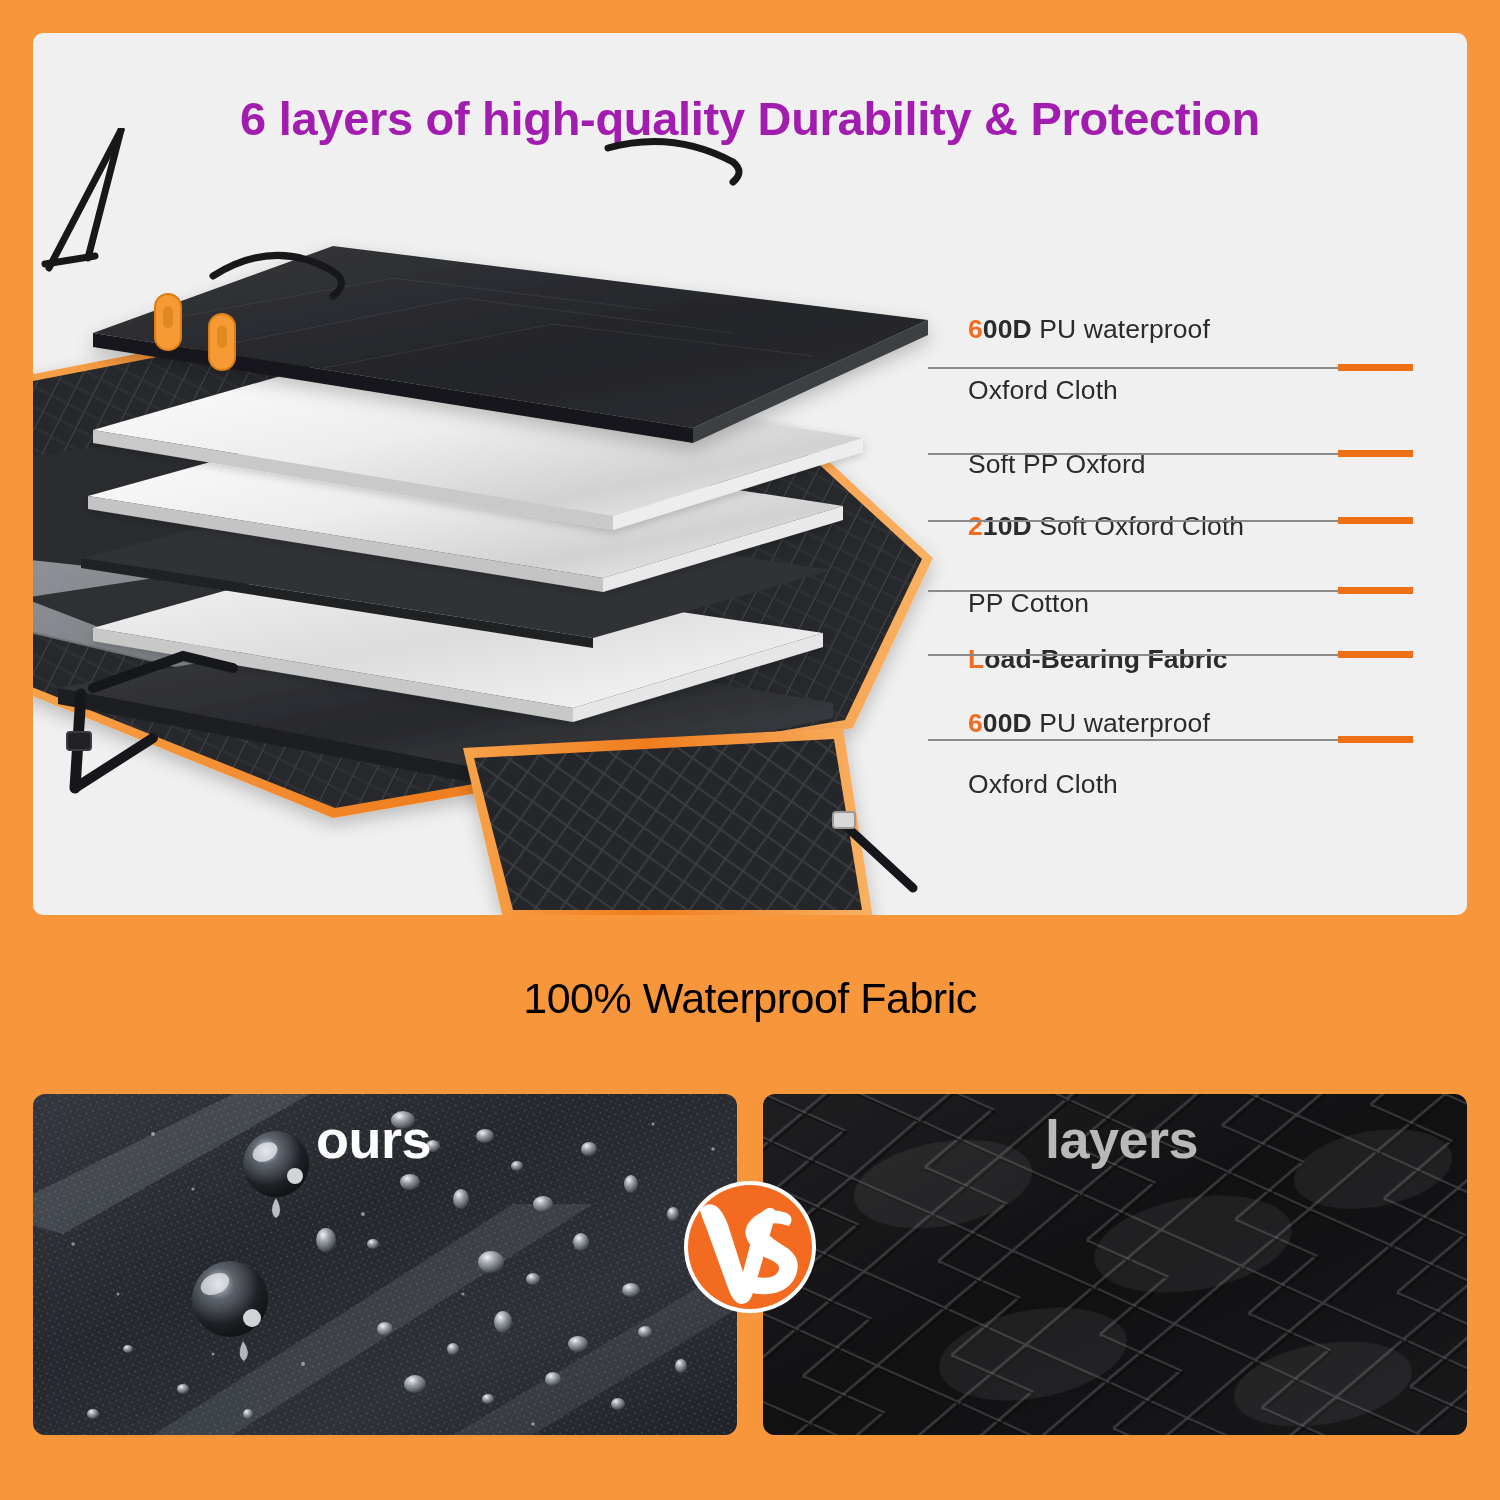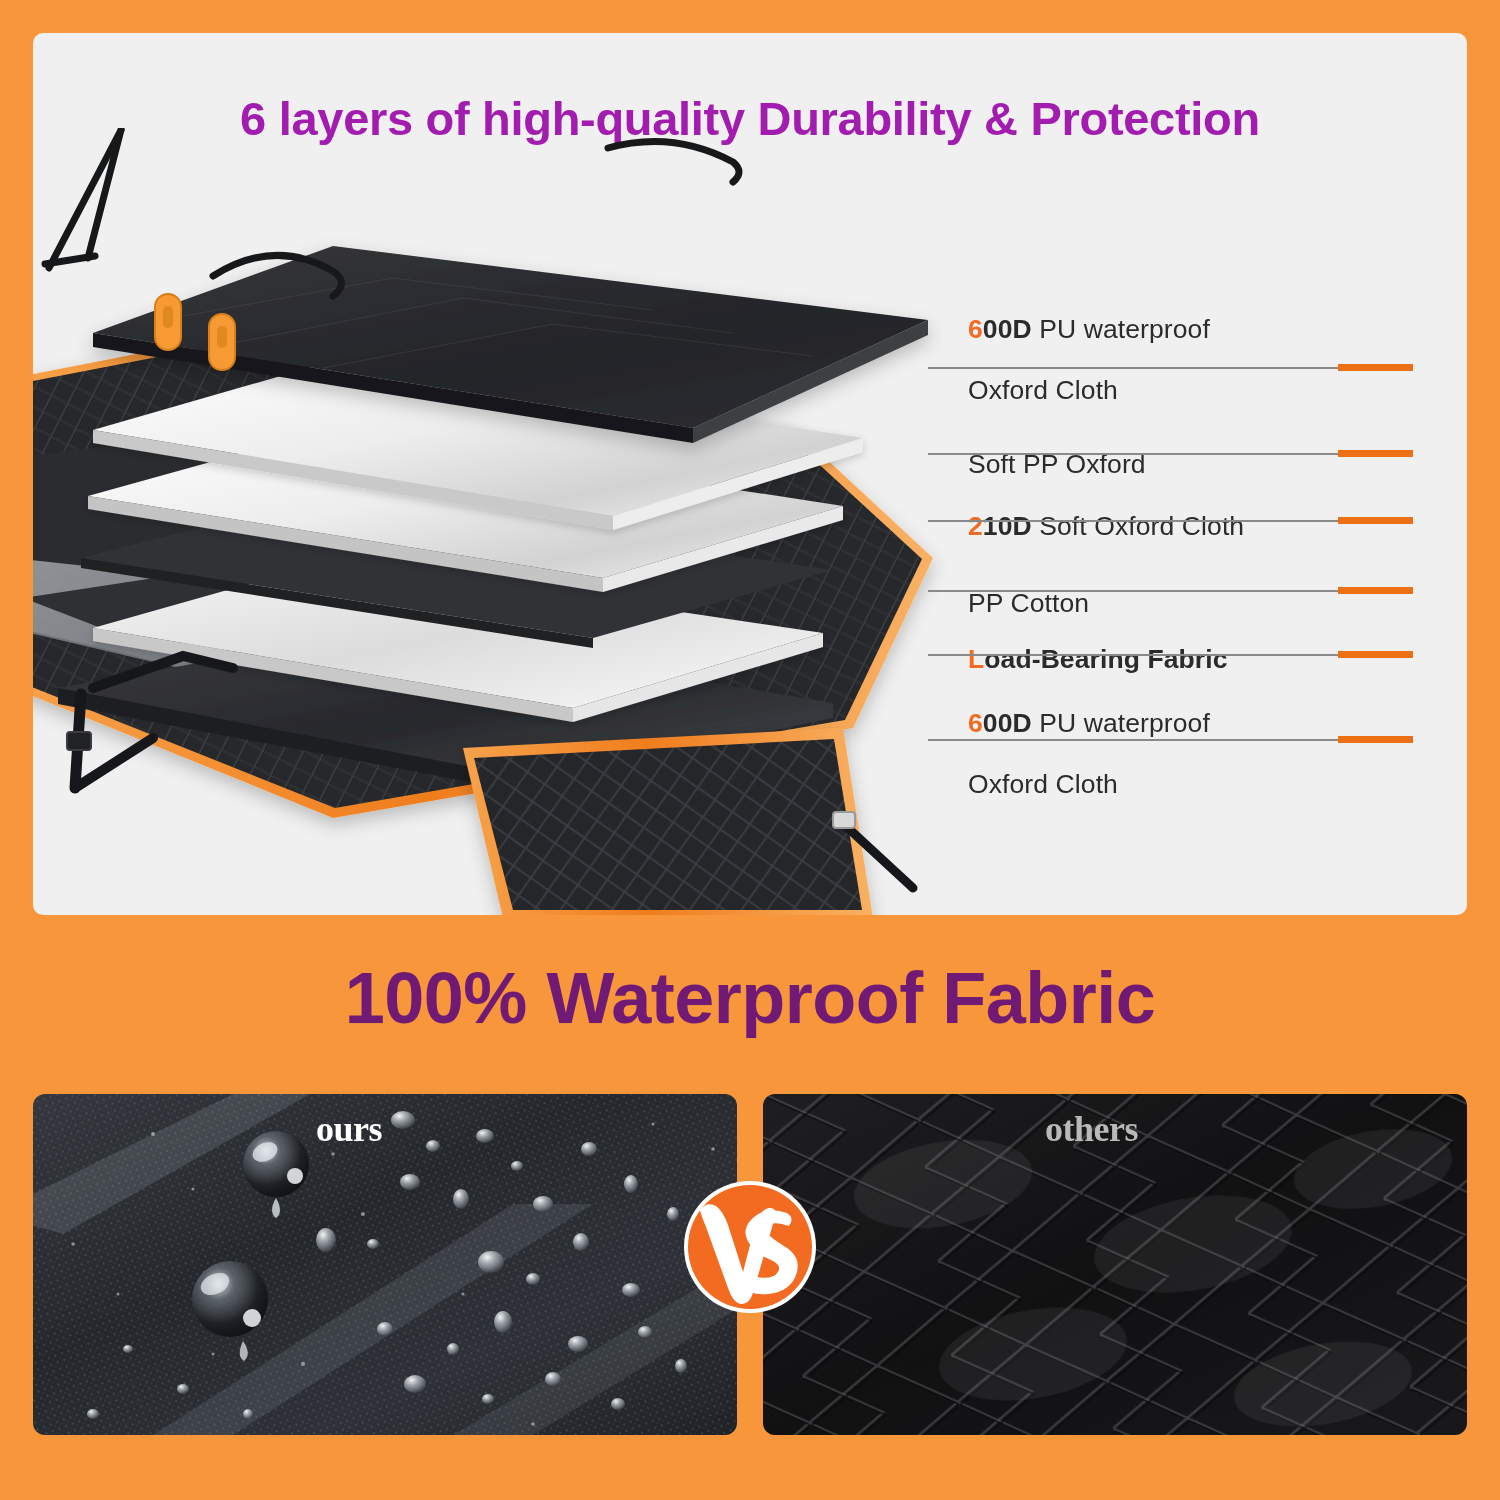--- a/index.html
+++ b/index.html
@@ -42,36 +42,36 @@
   .cl-dash{
     position:absolute; height:7px; background:#ED7014; width:75px; left:410px;
   }
 
   
   .mid-banner{
     position:absolute; left:0; top:918px; width:1500px; height:160px;
     display:flex; align-items:center; justify-content:center;
   }
   .mid-banner .txt{
-    color:#701a75; font-size:72px; font-weight:bold; letter-spacing:-0.5px;
+    color:#000000; font-size:43px; font-weight:normal; letter-spacing:-0.5px;
     white-space:nowrap; text-shadow:0 1px 0 rgba(0,0,0,.04);
   }
 
   
   .compare{ position:absolute; left:33px; top:1094px; width:1434px; height:341px; }
   .cmp-panel{
     position:absolute; top:0; width:704px; height:341px;
     border-radius:12px; overflow:hidden;
   }
   .cmp-left{ left:0; }
   .cmp-right{ left:730px; }
   .cmp-panel svg{ display:block; width:100%; height:100%; }
   .cmp-label{
-    position:absolute; top:14px; font-size:36px; font-weight:bold;
-    letter-spacing:-0.5px; pointer-events:none;font-family:Liberation Serif, serif;
+    position:absolute; top:14px; font-size:54px; font-weight:bold;
+    letter-spacing:-0.5px; pointer-events:none;
   }
   .cmp-label.ours{ left:283px; color:#FFFFFF; }
   .cmp-label.others{ left:282px; color:#B9B9B9; }
 
   
   .vs-wrap{
     position:absolute; left:683px; top:1180px; width:134px; height:190px; z-index:5;
   }
   .vs-wrap svg{ display:block; }
 </style>
@@ -413,21 +413,21 @@
       <g opacity="0.1">
         <ellipse cx="180" cy="90" rx="90" ry="42" fill="#C9C9CE" transform="rotate(-10 180 90)"></ellipse>
         <ellipse cx="430" cy="150" rx="100" ry="46" fill="#C9C9CE" transform="rotate(-10 430 150)"></ellipse>
         <ellipse cx="610" cy="75" rx="80" ry="38" fill="#C9C9CE" transform="rotate(-10 610 75)"></ellipse>
         <ellipse cx="270" cy="260" rx="95" ry="44" fill="#C9C9CE" transform="rotate(-10 270 260)"></ellipse>
         <ellipse cx="560" cy="290" rx="90" ry="40" fill="#C9C9CE" transform="rotate(-10 560 290)"></ellipse>
       </g>
 
       <rect width="704" height="341" fill="#000" opacity="0.14"></rect>
     </svg>
-    <div class="cmp-label others">others</div>
+    <div class="cmp-label others">layers</div>
   </div>
 
 </div>
 
 <div class="vs-wrap">
   <svg width="134" height="190" viewBox="0 0 134 190" aria-hidden="true">
     <rect x="57" y="96" width="20" height="90" fill="#F8963C"></rect>
     <circle cx="67" cy="67" r="66" fill="#FFFFFF"></circle>
     <circle cx="67" cy="67" r="62" fill="#F26B21"></circle>
 

